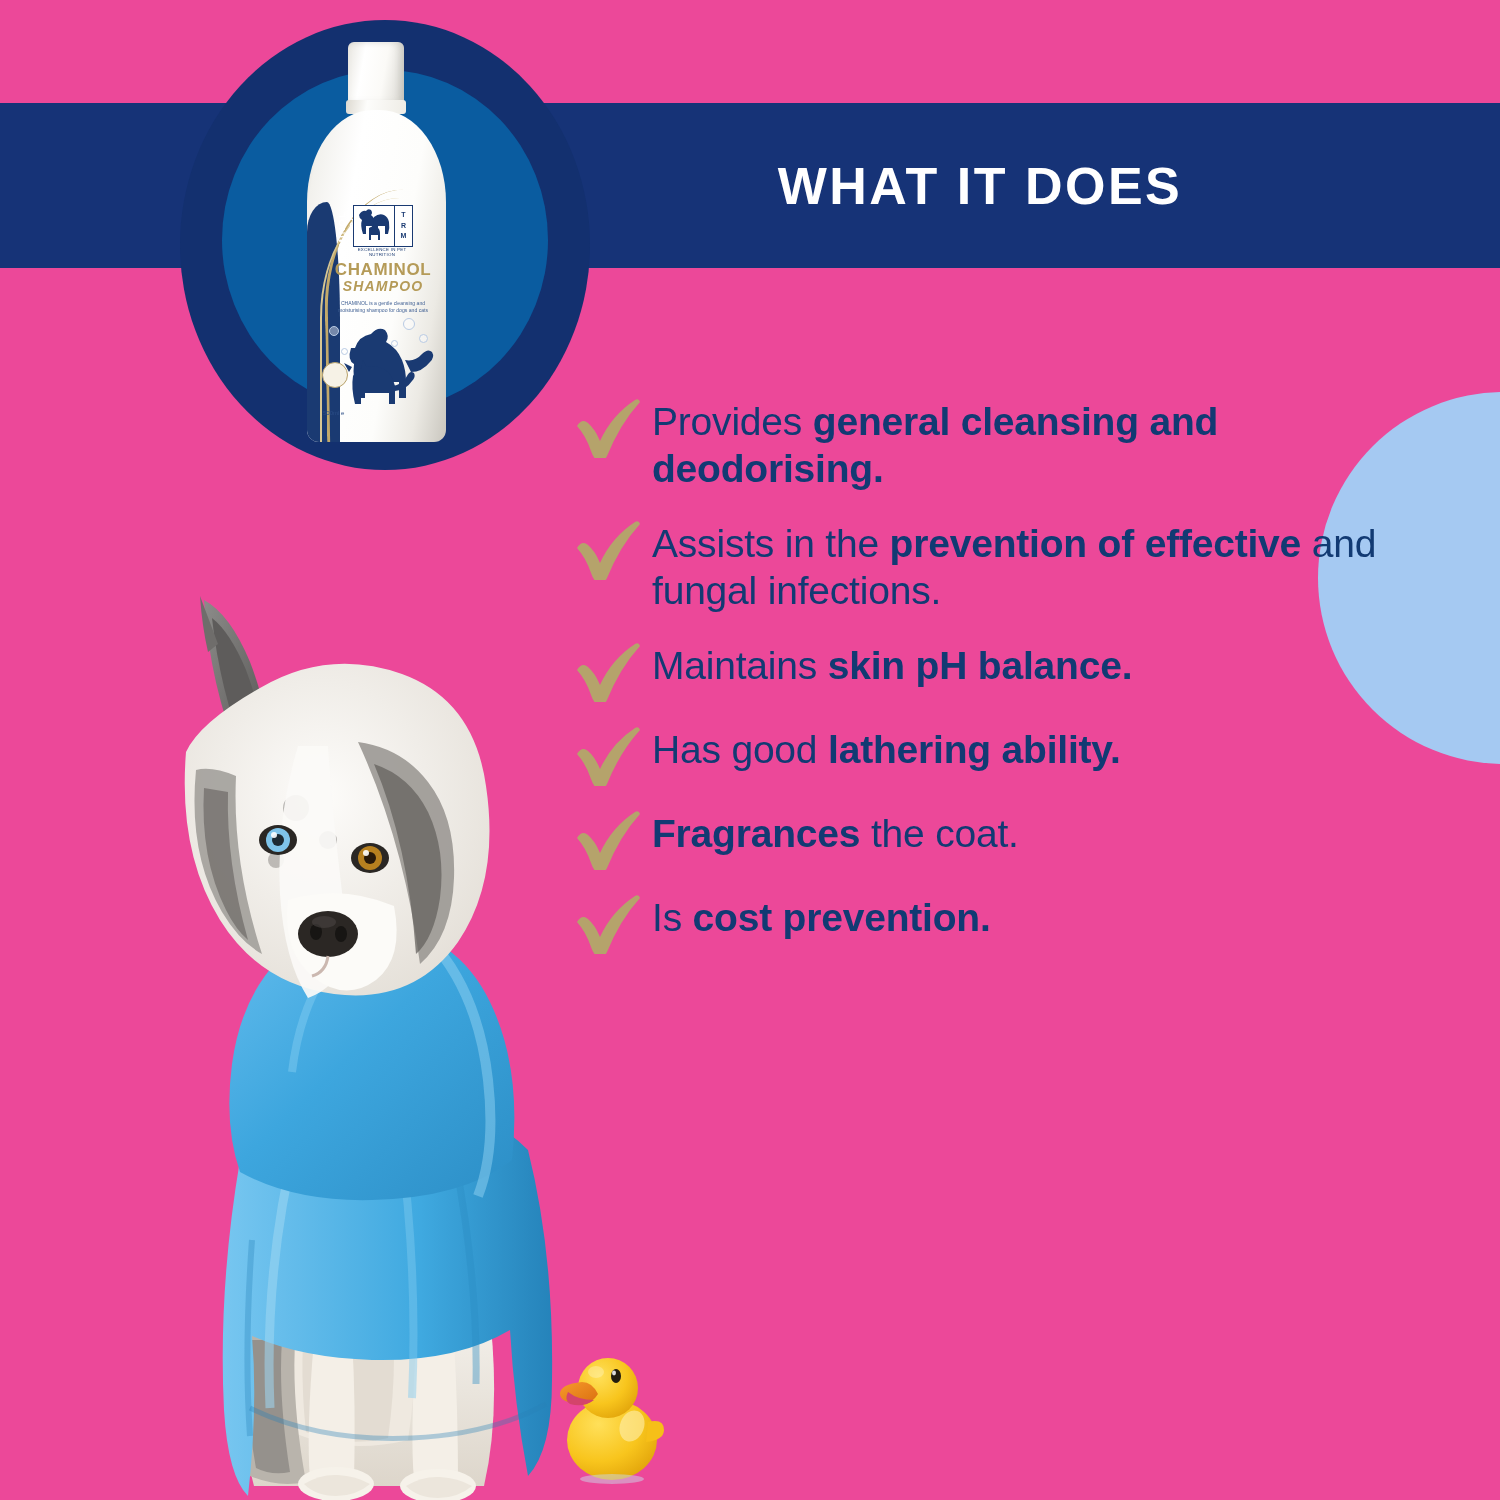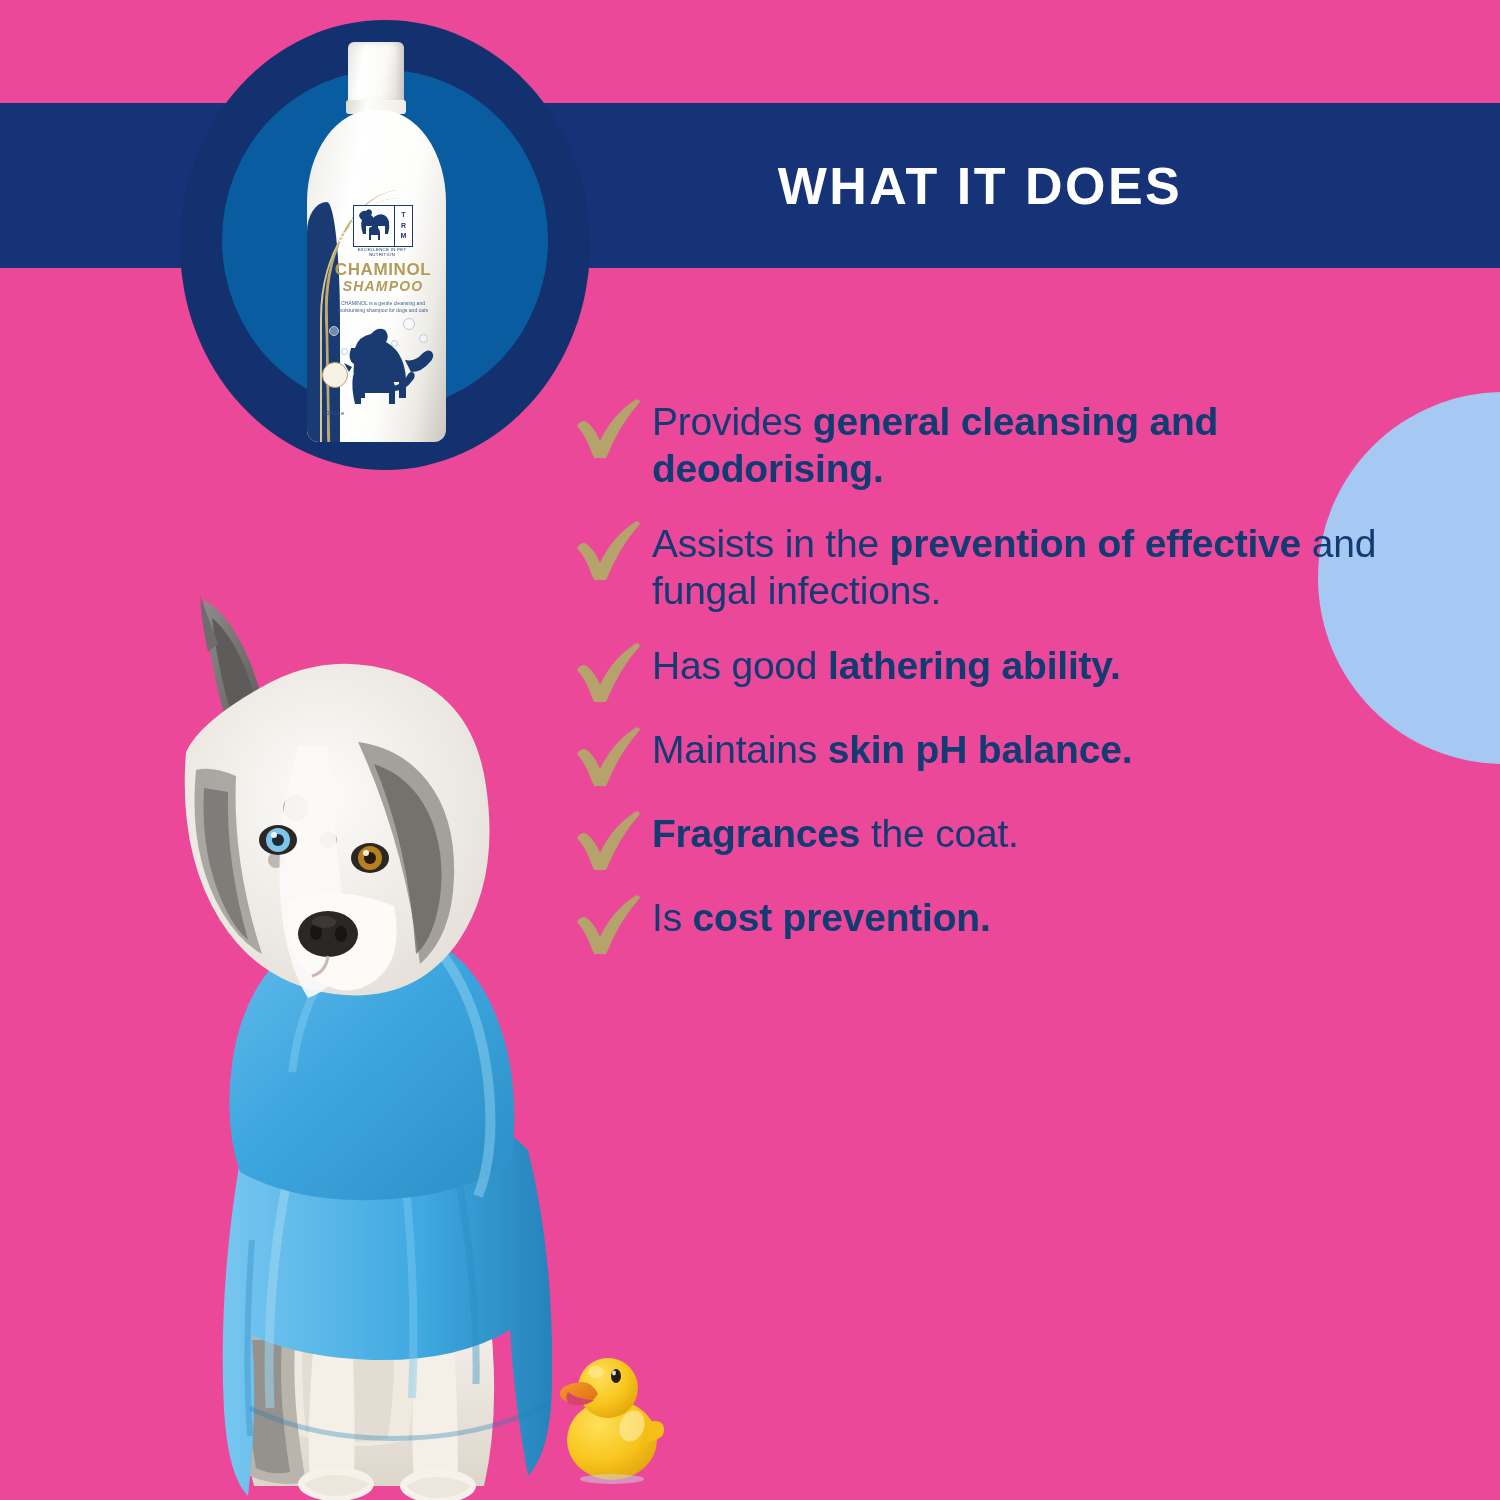--- a/index.html
+++ b/index.html
@@ -573,30 +573,30 @@
       <div class="benefit-text"><span>Assists in the </span><b>prevention of effective</b><span> and fungal infections.</span></div>
     </div>
 
 
     <div class="benefit-row">
       <div class="check-wrap">
         <svg width="68" height="62" viewBox="0 0 68 62">
           <path d="M3 30 q5 -8 11 -3 q7 6 12 18 q12 -26 35 -41 q4 -2 5 2 q-20 22 -33 54 q-3 6 -8 5 q-5 -1 -8 -10 q-5 -15 -14 -25 z" fill="#b5a36b"></path>
         </svg>
       </div>
-      <div class="benefit-text"><span>Has good </span><b>lathering ability.</b></div>
+      <div class="benefit-text"><span>Maintains </span><b>skin pH balance.</b></div>
     </div>
 
     <div class="benefit-row">
       <div class="check-wrap">
         <svg width="68" height="62" viewBox="0 0 68 62">
           <path d="M3 30 q5 -8 11 -3 q7 6 12 18 q12 -26 35 -41 q4 -2 5 2 q-20 22 -33 54 q-3 6 -8 5 q-5 -1 -8 -10 q-5 -15 -14 -25 z" fill="#b5a36b"></path>
         </svg>
       </div>
-      <div class="benefit-text"><span>Maintains </span><b>skin pH balance.</b></div>
+      <div class="benefit-text"><span>Has good </span><b>lathering ability.</b></div>
     </div>
 
     <div class="benefit-row">
       <div class="check-wrap">
         <svg width="68" height="62" viewBox="0 0 68 62">
           <path d="M3 30 q5 -8 11 -3 q7 6 12 18 q12 -26 35 -41 q4 -2 5 2 q-20 22 -33 54 q-3 6 -8 5 q-5 -1 -8 -10 q-5 -15 -14 -25 z" fill="#b5a36b"></path>
         </svg>
       </div>
       <div class="benefit-text"><b>Fragrances</b><span> the coat.</span></div>
     </div>

